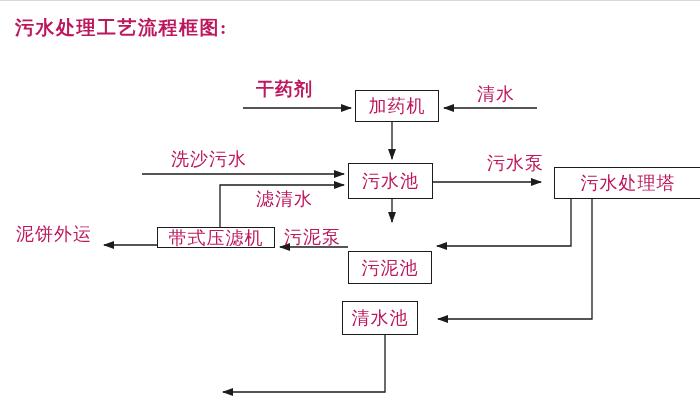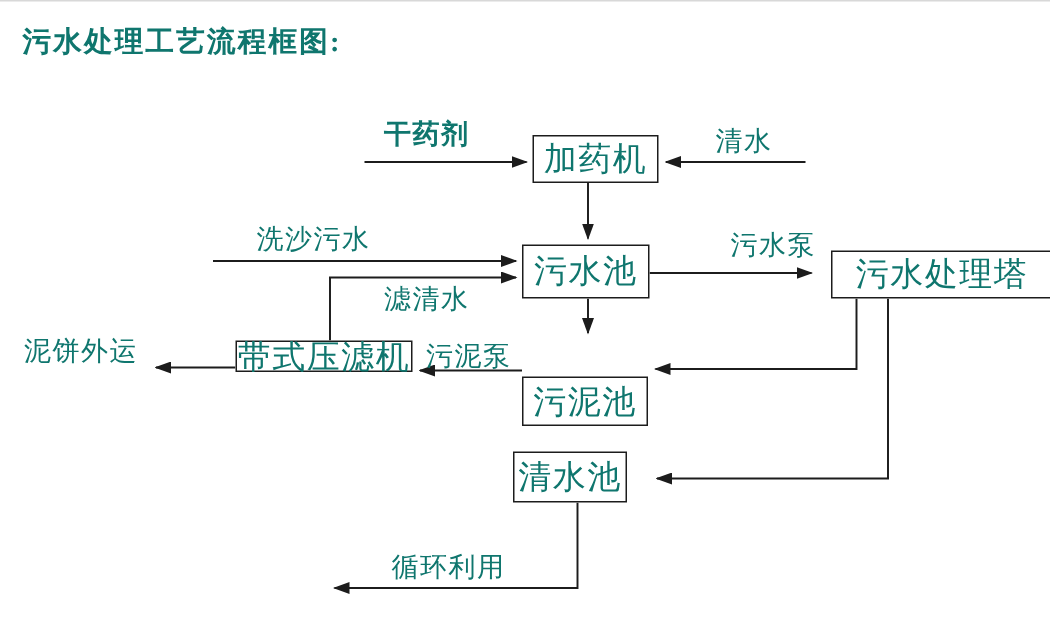--- a/index.html
+++ b/index.html
@@ -7,21 +7,21 @@
     padding: 0;
     background: #ffffff;
   }
   .canvas {
     position: relative;
     width: 700px;
     height: 420px;
     background: #ffffff;
     border-top: 1px solid #d8d8d8;
     font-family: "Liberation Serif", "DejaVu Serif", serif;
-    color: #0f766e;
+    color: #be185d;
     overflow: hidden;
   }
   .diagram-title {
     position: absolute;
     left: 15px;
     top: 14px;
     font-size: 19px;
     font-weight: bold;
     letter-spacing: 1.5px;
     white-space: nowrap;
@@ -34,21 +34,21 @@
     height: 420px;
   }
   .node {
     position: absolute;
     box-sizing: border-box;
     border: 1.4px solid #1c1c1c;
     background: #ffffff;
     display: flex;
     align-items: center;
     justify-content: center;
-    font-size: 22px;
+    font-size: 18px;
     letter-spacing: 1px;
     white-space: nowrap;
   }
   .node-dosing  { left: 355px; top:  89px; width:  84px; height: 32px; }
   .node-sewage  { left: 348px; top: 162px; width:  85px; height: 36px; }
   .node-tower   { left: 554px; top: 166px; width: 148px; height: 32px; }
   .node-sludge  { left: 348px; top: 226px; width:  84px; height: 33px; margin-top: 24px; }
   .node-belt    { left: 157px; top: 226px; width: 118px; height: 21px; }
   .node-clean   { left: 342px; top: 300px; width:  76px; height: 34px; }
   .flow-label {
@@ -116,15 +116,14 @@
 
   <div class="flow-label lbl-pump">污水泵</div>
 
   <div class="flow-label lbl-filtered">滤清水</div>
 
   <div class="flow-label lbl-sludge">污泥泵</div>
 
 
   <div class="flow-label lbl-mudcake">泥饼外运</div>
 
-  <div class="flow-label lbl-recycle">循环利用</div>
 
 </div>
 
 </body></html>

